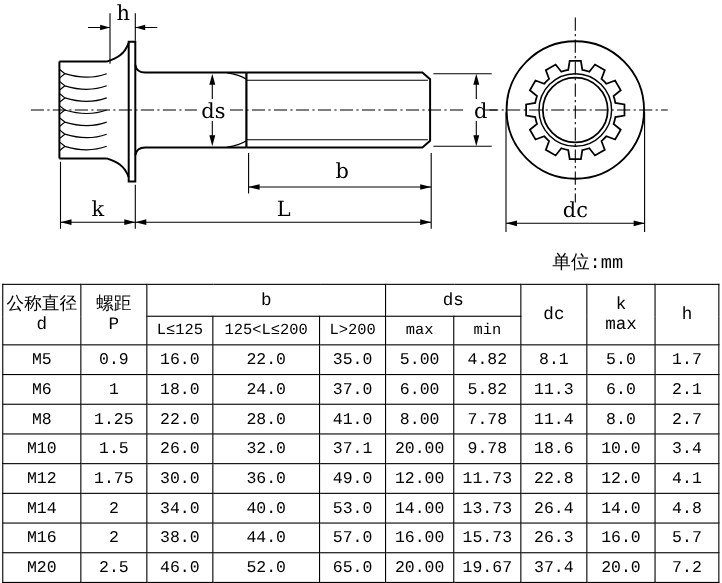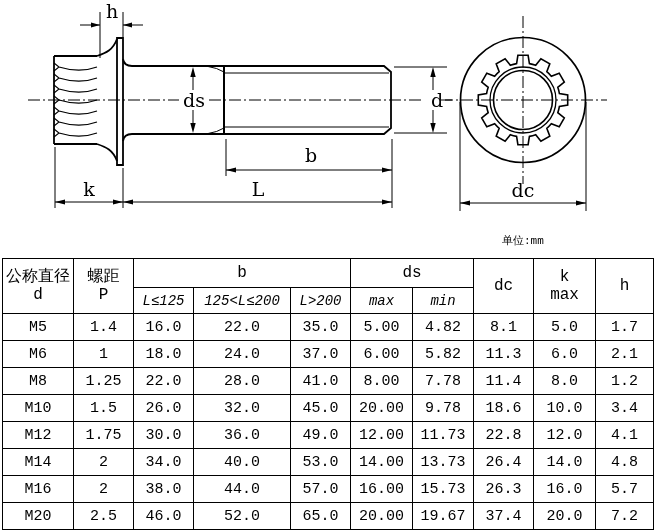--- a/index.html
+++ b/index.html
@@ -7,34 +7,34 @@
     width:656px;height:530px;background:#ffffff;position:relative;overflow:hidden;
     font-family:"Liberation Mono","DejaVu Sans Mono",monospace;color:#000;
   }
   .drawing-wrap{position:absolute;left:0;top:0;width:656px;height:230px;}
   svg text{
     font-family:"DejaVu Serif","Liberation Serif",serif;
     font-size:19px;fill:#000;stroke:none;
   }
   .unit-label{
     position:absolute;left:502px;top:231px;
-    font-size:11px;line-height:20px;white-space:nowrap;
+    font-size:17px;line-height:20px;white-space:nowrap;
   }
   table.spec{
     position:absolute;left:2px;top:258px;width:651px;
     border-collapse:collapse;table-layout:fixed;background:#fff;
   }
   table.spec th, table.spec td{
     border:1px solid #000;text-align:center;vertical-align:middle;
     padding:0;font-weight:normal;overflow:hidden;white-space:nowrap;
   }
   tr.hdr1{height:29px;margin-left:19px;}
   tr.hdr1 th{font-size:16px;line-height:1.15;}
   tr.hdr2{height:26px;}
-  tr.hdr2 th{font-size:14px;font-style:italic;}
+  tr.hdr2 th{font-size:14px;}
   tbody tr{height:27px;margin-top:48px;}
   tbody td{font-size:15px;}
 </style>
 </head>
 <body>
 
 <div class="drawing-wrap">
 <svg width="656" height="230" viewBox="0 0 656 230">
 
   <g stroke="#000" fill="none">
@@ -160,21 +160,21 @@
       <th>L≤125</th>
       <th>125&lt;L≤200</th>
       <th>L&gt;200</th>
       <th>max</th>
       <th>min</th>
     </tr>
   </thead>
   <tbody>
       <tr>
         <td>M5</td>
-        <td>1.4</td>
+        <td>0.9</td>
         <td>16.0</td>
         <td>22.0</td>
         <td>35.0</td>
         <td>5.00</td>
         <td>4.82</td>
         <td>8.1</td>
         <td>5.0</td>
         <td>1.7</td>
       </tr>
       <tr>
@@ -192,28 +192,28 @@
       <tr>
         <td>M8</td>
         <td>1.25</td>
         <td>22.0</td>
         <td>28.0</td>
         <td>41.0</td>
         <td>8.00</td>
         <td>7.78</td>
         <td>11.4</td>
         <td>8.0</td>
-        <td>1.2</td>
+        <td>2.7</td>
       </tr>
       <tr>
         <td>M10</td>
         <td>1.5</td>
         <td>26.0</td>
         <td>32.0</td>
-        <td>45.0</td>
+        <td>37.1</td>
         <td>20.00</td>
         <td>9.78</td>
         <td>18.6</td>
         <td>10.0</td>
         <td>3.4</td>
       </tr>
       <tr>
         <td>M12</td>
         <td>1.75</td>
         <td>30.0</td>

